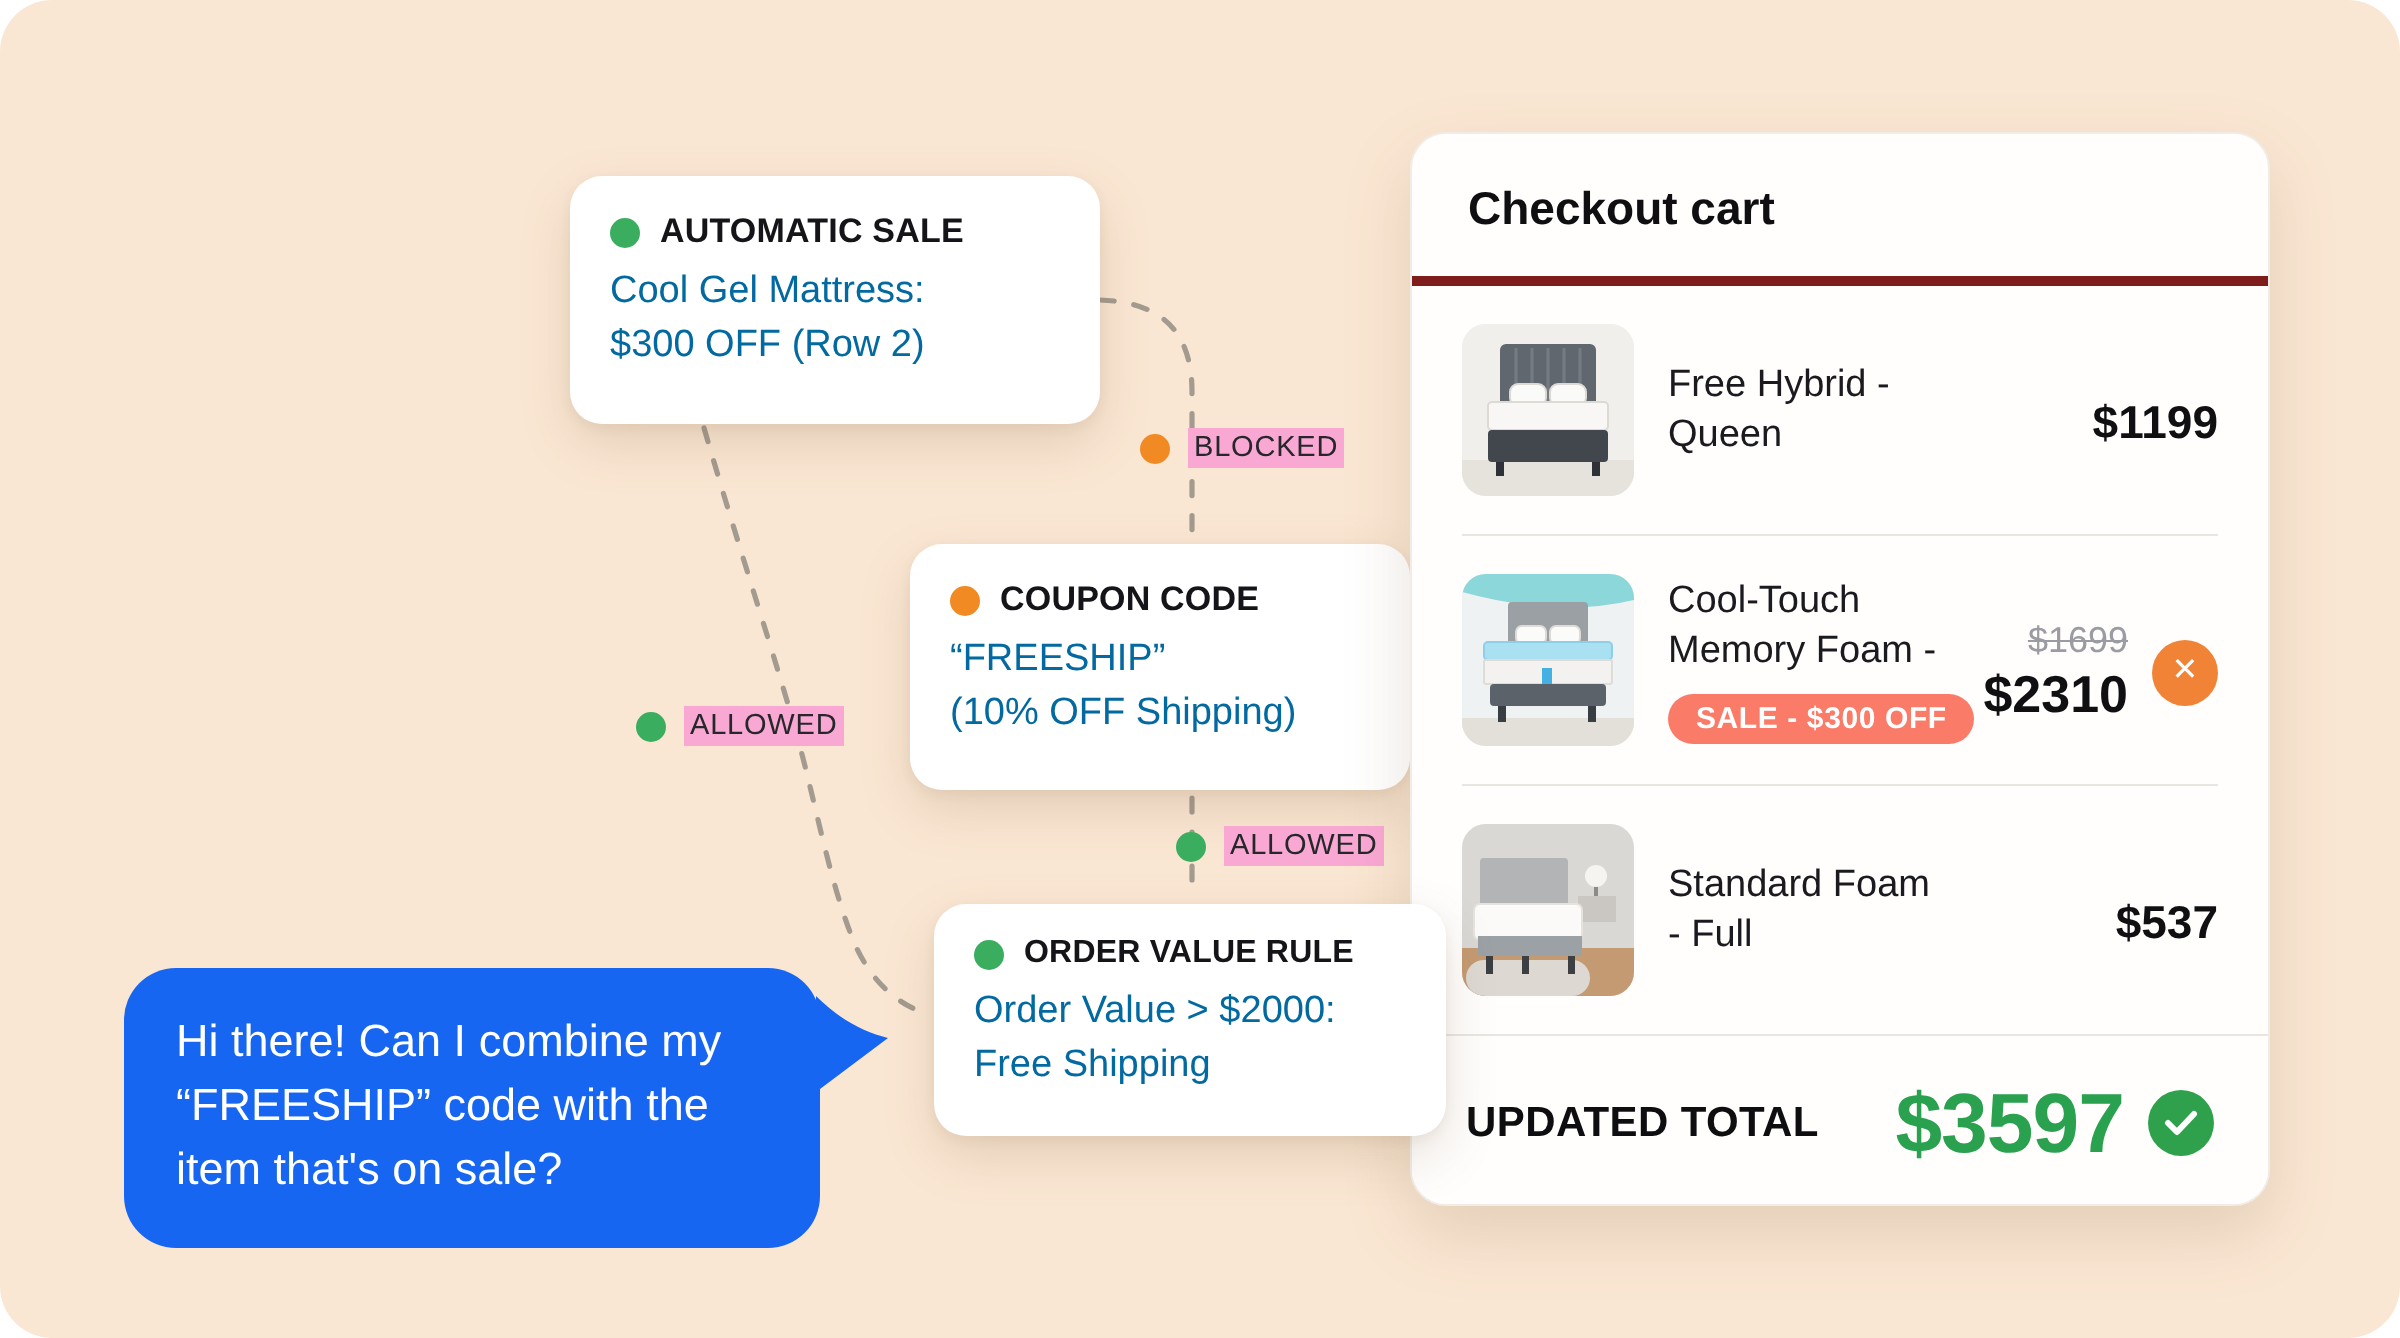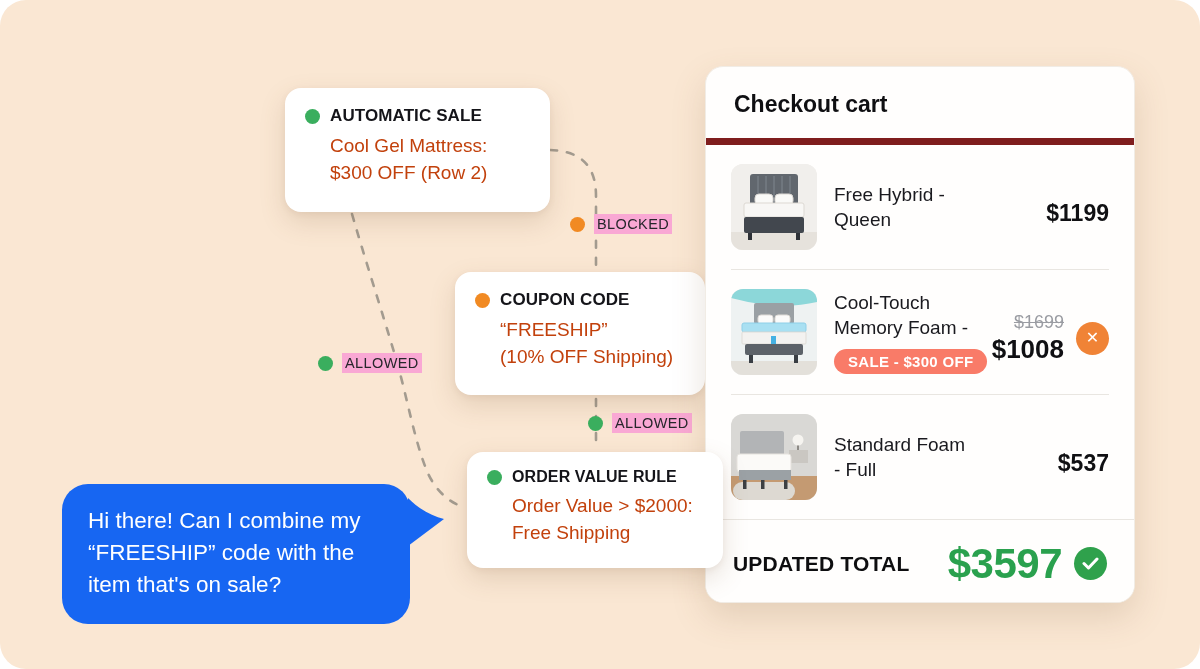--- a/index.html
+++ b/index.html
@@ -18,21 +18,21 @@
     position:absolute; z-index:2; background:#ffffff; border-radius:16px;
     box-shadow:0 10px 26px rgba(130,95,60,.18), 0 2px 6px rgba(130,95,60,.08);
     padding:18px 20px;
   }
   .rule-head { display:flex; align-items:center; gap:10px; margin-bottom:7px; }
   .dot { width:15px; height:15px; border-radius:50%; flex:none; }
   .dot-green { background:#3aae5e; }
   .dot-orange { background:#f18a23; }
   .rule-title { font-weight:700; font-size:17px; color:#141419; letter-spacing:.1px; white-space:nowrap; }
   .rule-title-sm { font-size:16px; }
-  .rule-body { margin-left:25px; font-size:19px; color:#c2410c; line-height:1.42; }
+  .rule-body { font-size:19px; color:#0369a1; line-height:1.42; }
 
   #card-auto   { left:285px; top:88px;  width:265px; height:124px; }
   #card-coupon { left:455px; top:272px; width:250px; height:123px; }
   #card-order  { left:467px; top:452px; width:256px; height:116px; z-index:3; padding-top:16px; }
 
   
   .flow-label {
     position:absolute; z-index:2; display:flex; align-items:center; gap:9px;
     font-size:14.5px; font-weight:500; color:#26262b; letter-spacing:.4px; white-space:nowrap;
   }
@@ -51,21 +51,21 @@
 
   
   #cart {
     position:absolute; left:705px; top:66px; width:430px; height:537px; z-index:2;
     background:#fffefd; border:1px solid #f1ece5; border-radius:18px;
     box-shadow:0 14px 34px rgba(130,95,60,.18);
     display:flex; flex-direction:column; overflow:hidden;
   }
   .cart-header {
     padding:24px 28px 20px; font-size:23px; font-weight:700; color:#0f0f12;
-    border-bottom:7px solid #7f1d1d; flex:none;
+    border-bottom:5px solid #7f1d1d; flex:none;
   }
   .cart-items { flex:1; padding:0 25px; }
   .cart-item { display:flex; align-items:center; gap:17px; padding:19px 0; border-bottom:1px solid #e9e6e1; }
   .cart-item:last-child { border-bottom:none; }
   .item-thumb { width:86px; height:86px; border-radius:12px; overflow:hidden; flex:none; background:#efece8; }
   .item-thumb svg { display:block; }
   .item-info { flex:1; min-width:0; }
   .item-name { font-size:19px; color:#1a1a1f; line-height:1.32; }
   .badge-sale {
     display:inline-block; margin-top:9px; background:#f97b68; color:#fff;
@@ -215,21 +215,21 @@
         <div class="item-info">
           <div class="item-name">
             <div>Cool-Touch</div>
             <div>Memory Foam -</div>
           </div>
           <span class="badge-sale">SALE - $300 OFF</span>
         </div>
         <div class="item-pricing">
           <div class="price-col">
             <div class="old-price">$1699</div>
-            <div class="price price-lg">$1008</div>
+            <div class="price price-lg">$2310</div>
           </div>
           <button class="remove-btn">
             <span>✕</span>
           </button>
         </div>
       </div>
 
       <div class="cart-item">
         <div class="item-thumb">
           <svg width="86" height="86" viewBox="0 0 86 86">

